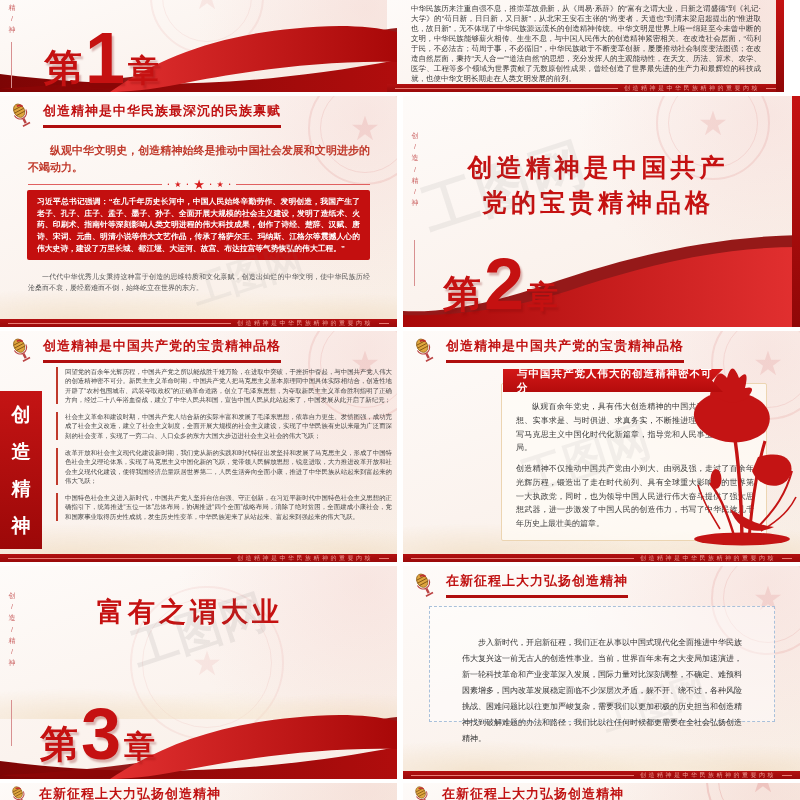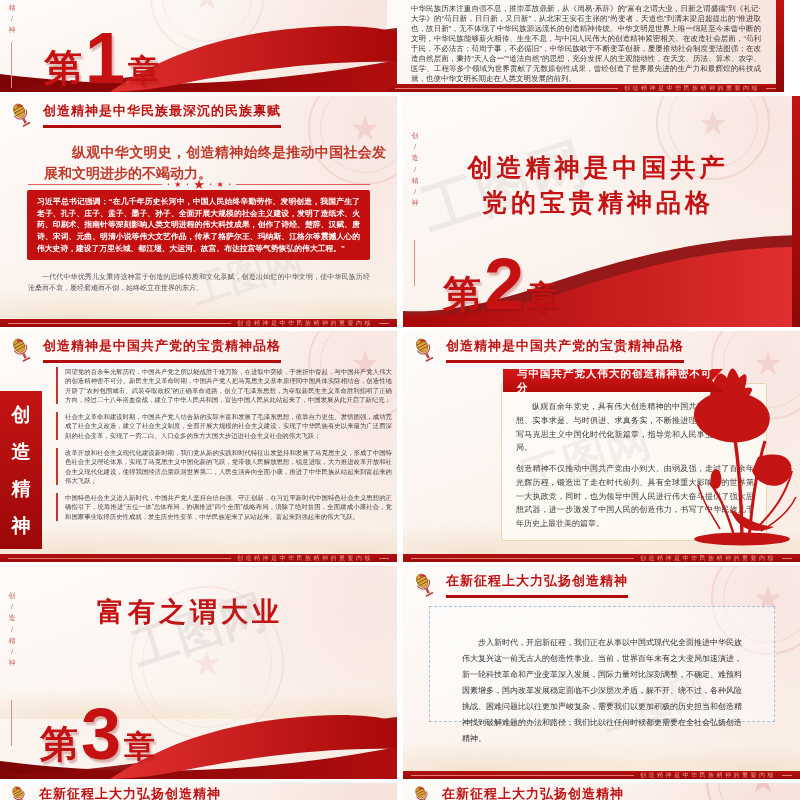--- a/index.html
+++ b/index.html
@@ -44,22 +44,22 @@
   .clouds{position:absolute;left:0;right:0;bottom:8px;height:44px;opacity:.65;z-index:1;background:
       radial-gradient(60% 100% at 18% 100%, rgba(238,216,184,.85), transparent 70%),
       radial-gradient(50% 90% at 55% 100%, rgba(245,229,203,.9), transparent 70%),
       radial-gradient(45% 85% at 88% 100%, rgba(238,214,182,.8), transparent 70%);}
   .wm{position:absolute;color:#707070;font-weight:bold;transform:rotate(-18deg);
       pointer-events:none;z-index:40;white-space:nowrap;}
   
   .bodytextB{position:absolute;left:24px;top:4px;width:350px;font-size:7.5px;line-height:1.34;
              color:#3b3b3b;text-align:justify;word-break:break-all;z-index:3;}
   
-  .introC{position:absolute;left:28px;top:46px;width:342px;font-size:14px;font-weight:bold;
-          color:#c0392b;line-height:1.5;text-indent:2em;text-align:justify;word-break:break-all;z-index:3;margin-left:16px;}
+  .introC{position:absolute;left:28px;top:46px;width:342px;font-size:11px;font-weight:bold;
+          color:#c0392b;line-height:1.5;text-indent:2em;text-align:justify;word-break:break-all;z-index:3;}
   .sdiv{position:absolute;left:28px;top:82px;width:342px;display:flex;align-items:center;gap:5px;z-index:3;}
   .sline{flex:1;height:1px;background:#e06060;}
   .sdot{color:#d81e1e;font-size:5px;line-height:1;}
   .star-s{color:#d81e1e;font-size:8px;line-height:1;}
   .star-l{color:#d81e1e;font-size:13px;line-height:1;}
   .quoteC{position:absolute;left:27px;top:94px;width:343px;box-sizing:border-box;background:#c30f0f;
           color:#fff;font-size:7.8px;font-weight:bold;line-height:1.5;padding:6px 10px;
           text-align:justify;word-break:break-all;border-radius:2px;z-index:3;}
   .closeC{position:absolute;left:28px;top:176px;width:342px;font-size:7px;color:#555;
           line-height:1.55;text-indent:2em;text-align:justify;word-break:break-all;z-index:3;}

